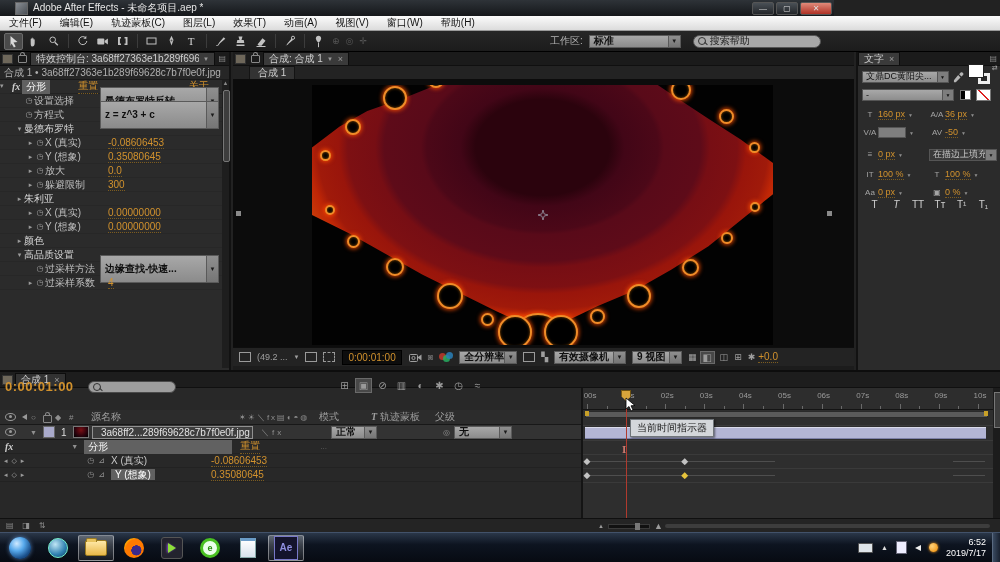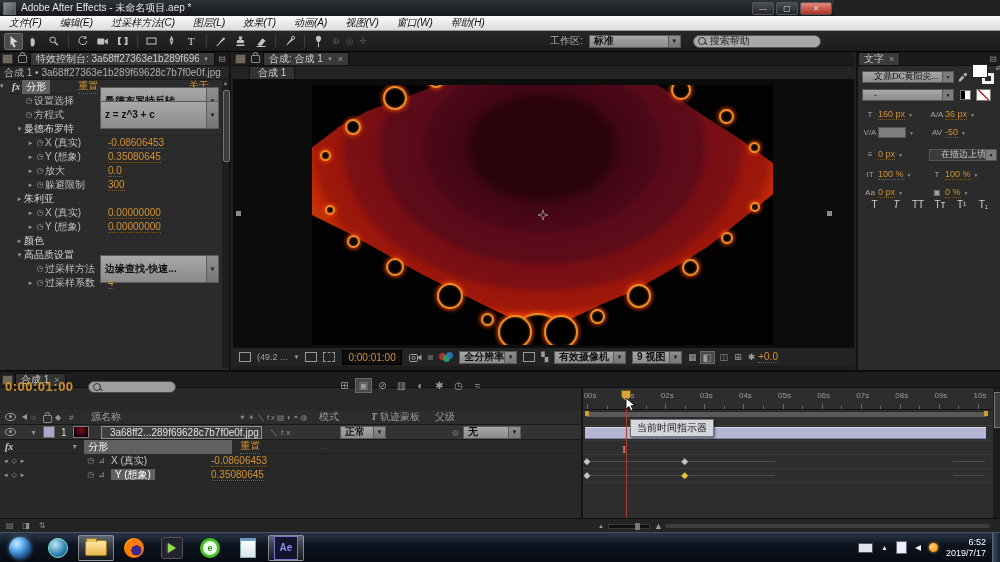--- a/index.html
+++ b/index.html
@@ -3,29 +3,29 @@
 <meta charset="utf-8">
 <style>
   html,body{margin:0;padding:0;background:#000;}
   #root{position:relative;width:1000px;height:562px;overflow:hidden;
     font-family:"Liberation Sans","DejaVu Sans",sans-serif;font-size:10px;color:#c8c8c8;
     background:#222;-webkit-font-smoothing:antialiased;}
   .abs{position:absolute;}
   .nowrap{white-space:nowrap;overflow:hidden;}
   
   #titlebar{left:0;top:0;width:834px;height:16px;background:linear-gradient(#2e3338,#15171a);
-    display:flex;align-items:center;padding-left:3px;box-sizing:border-box;color:#e6e6e6;}
+    display:flex;align-items:center;padding-left:15px;box-sizing:border-box;color:#e6e6e6;}
   #app-icon{width:11px;height:11px;background:linear-gradient(135deg,#8a8f95,#4a4f55);border:1px solid #666;margin-right:5px;}
   .winbtn{height:11px;display:inline-flex;align-items:center;justify-content:center;font-size:8px;color:#ddd;
     border:1px solid #555;border-radius:2px;background:linear-gradient(#4a5056,#23262a);margin-left:2px;}
   .winbtn.close{background:linear-gradient(#e08a7a,#b03226);width:30px;}
   .winbtn.min,.winbtn.max{width:20px;}
   
   #menubar{left:0;top:16px;width:1000px;height:15px;background:linear-gradient(#fbfbfb,#dcdcdc);
-    border-bottom:1px solid #9a9a9a;box-sizing:border-box;display:flex;align-items:center;color:#111;font-style:italic;}
+    border-bottom:1px solid #9a9a9a;box-sizing:border-box;display:flex;align-items:center;color:#111;}
   .menu-item{padding:0 9px;height:100%;display:flex;align-items:center;cursor:default;}
   
   #toolbar{left:0;top:31px;width:1000px;height:21px;background:linear-gradient(#262626,#1c1c1c);
     border-bottom:1px solid #000;box-sizing:border-box;display:flex;align-items:center;padding-left:4px;}
   .tool{width:19px;height:17px;display:inline-flex;align-items:center;justify-content:center;margin-right:1px;border-radius:2px;}
   .tool.active{background:#4a4a4a;border:1px solid #6a6a6a;box-sizing:border-box;}
   .tool svg{width:13px;height:13px;}
   .tsep{width:1px;height:14px;background:#3c3c3c;margin:0 4px;}
   .dim-ic{color:#555;font-size:9px;margin:0 3px;}
   #workspace-label{color:#b5b5b5;margin-left:180px;}
@@ -88,21 +88,21 @@
   .cicon{color:#9f9f9f;font-size:9px;margin:0 3px;flex:none;}
   .cbox{width:10px;height:8px;border:1px solid #9a9a9a;margin:0 3px;flex:none;}
   .cbox.dash{border-style:dashed;}
   .timebox{background:#0d0d0d;border:1px solid #000;color:#d2922d;padding:0 5px;height:13px;display:flex;align-items:center;margin:0 4px;}
   .rgbdots{position:relative;width:14px;height:10px;margin:0 3px;flex:none;}
   .rgbdots i{position:absolute;width:7px;height:7px;border-radius:50%;opacity:.85;}
   #comp-bottom{position:absolute;left:0;top:314px;width:621px;height:4px;background:#1c1c1c;}
   
   #charp{left:856px;top:52px;width:144px;height:318px;border-left:2px solid #121212;}
   .cp-dd{background:linear-gradient(#a8a8a8,#8d8d8d);border:1px solid #555;color:#111;height:12px;display:flex;align-items:center;box-sizing:border-box;}
-  .cp-dd .txt{flex:1;padding:0 11px;white-space:nowrap;overflow:hidden;font-size:9px;font-family:Liberation Serif, serif;}
+  .cp-dd .txt{flex:1;padding:0 3px;white-space:nowrap;overflow:hidden;font-size:9px;}
   .cp-dd .arr{width:10px;align-self:stretch;border-left:1px solid #555;background:#7d7d7d;display:flex;align-items:center;justify-content:center;font-size:5px;color:#111;}
   .cp-ic{color:#a5a5a5;font-size:8px;width:16px;flex:none;text-align:center;}
   .cp-val{font-size:9px;}
   .cp-arr{font-size:5px;color:#8d8d8d;margin-left:3px;}
   .cp-row{position:absolute;left:4px;right:4px;height:13px;display:flex;align-items:center;}
   .cp-cell{width:50%;display:flex;align-items:center;}
   .stylebtn{color:#cfcfcf;font-size:10px;width:17px;text-align:center;}
   
   #tl{left:0;top:370px;width:1000px;height:162px;background:#282828;border-top:2px solid #0d0d0d;box-sizing:border-box;}
   #tl-time{position:absolute;left:5px;top:7px;color:#d2922d;font-size:13px;font-weight:bold;letter-spacing:.5px;}
@@ -182,21 +182,21 @@
     <span style="margin-left:auto;display:flex;align-items:center;padding-right:2px;">
       <span class="winbtn min">—</span>
       <span class="winbtn max">▢</span>
       <span class="winbtn close">✕</span>
     </span>
   </div>
 
   <div id="menubar" class="abs">
       <span class="menu-item">文件(F)</span>
       <span class="menu-item">编辑(E)</span>
-      <span class="menu-item">过采样方法(C)</span>
+      <span class="menu-item">轨迹蒙板(C)</span>
       <span class="menu-item">图层(L)</span>
       <span class="menu-item">效果(T)</span>
       <span class="menu-item">动画(A)</span>
       <span class="menu-item">视图(V)</span>
       <span class="menu-item">窗口(W)</span>
       <span class="menu-item">帮助(H)</span>
     </div>
 
   <div id="toolbar" class="abs">
     <span id="tools" style="display:flex;align-items:center;">
@@ -634,21 +634,21 @@
       <span class="colhdr" style="width:64px;"><span class="serif-i">T</span>&nbsp;<span>轨迹蒙板</span></span>
       <span class="colhdr">父级</span>
     </div>
 
     <div class="tl-hrow" style="top:53px;height:15px;background:#333;border-bottom:1px solid #181818;">
       <span class="eye" style="margin-left:5px;"></span>
       <span class="micro" style="margin-left:14px;font-size:7px;">▼</span>
       <span class="chip" style="margin-left:6px;"></span>
       <span style="margin-left:6px;color:#ddd;width:12px;">1</span>
       <span class="thumb"></span>
-      <span class="namebox nowrap" style="margin-left:12px;width:148px;padding-left:8px;">3a68ff2...289f69628c7b7f0e0f.jpg</span>
+      <span class="namebox nowrap" style="margin-left:3px;width:148px;padding-left:8px;">3a68ff2...289f69628c7b7f0e0f.jpg</span>
       <span class="micro" style="margin-left:8px;width:70px;letter-spacing:3px;">＼fx</span>
       <span class="dd-light" style="width:46px;">
         <span class="txt">正常</span>
         <span class="arr">▼</span>
       </span>
       <span style="width:66px;"></span>
       <span class="micro">◎</span>
       <span class="dd-light" style="width:58px;margin-left:4px;">
         <span class="txt">无</span>
         <span class="arr">▼</span>

